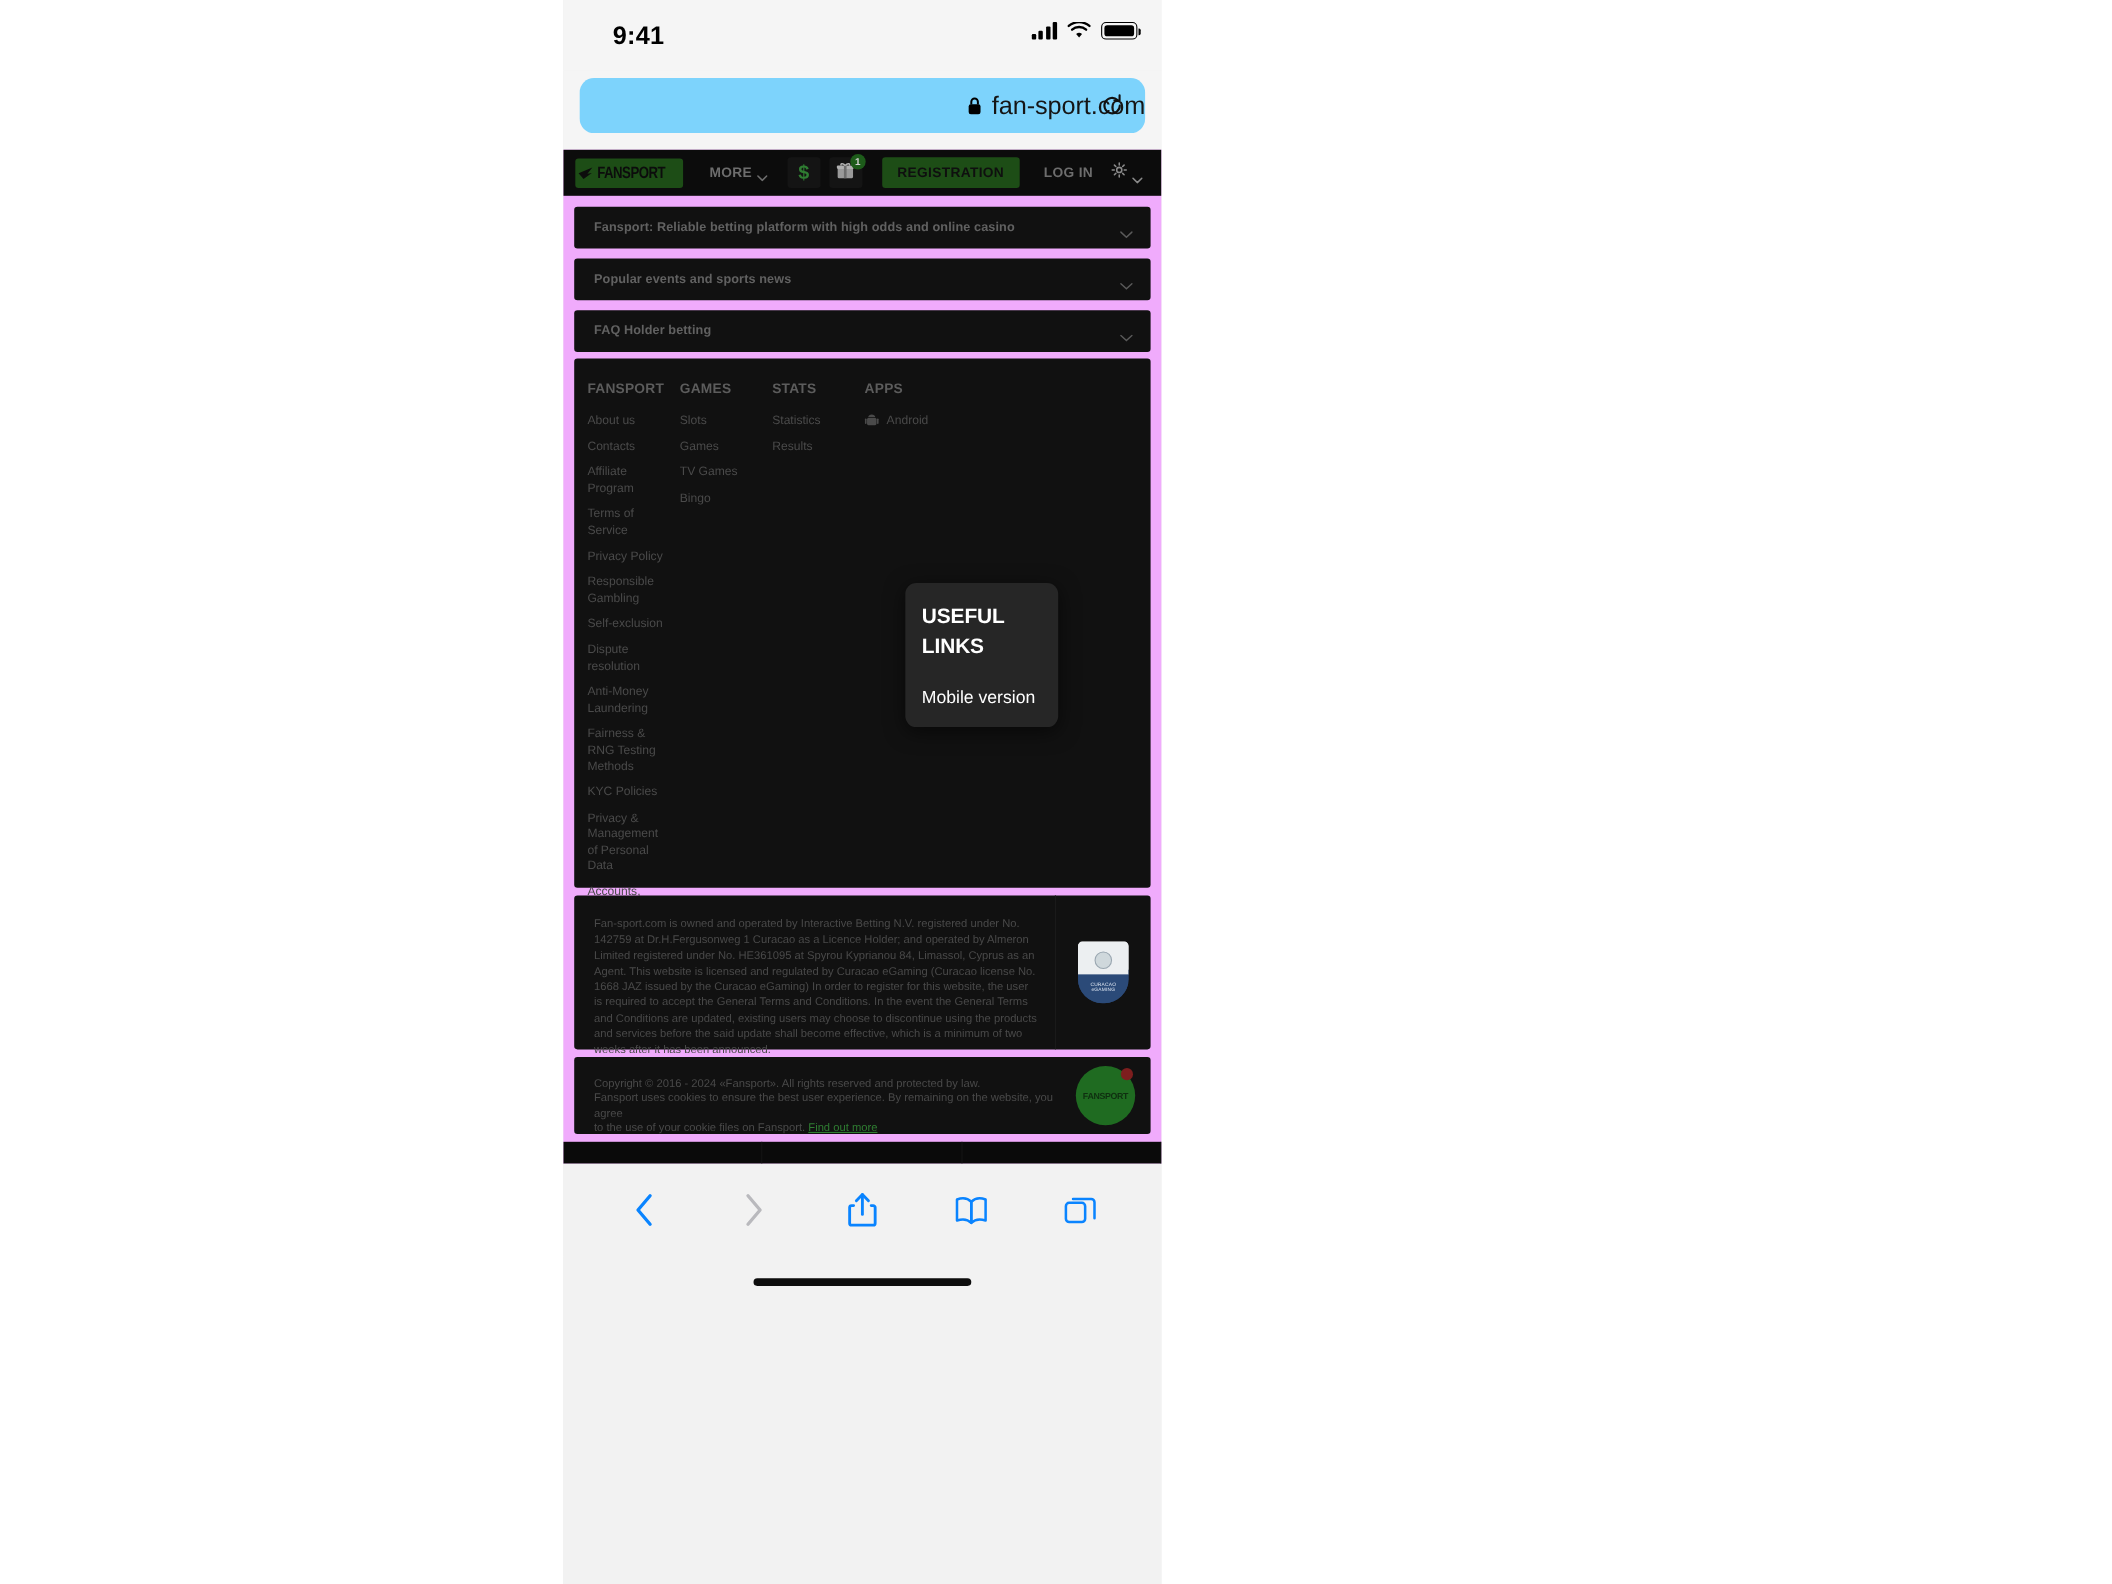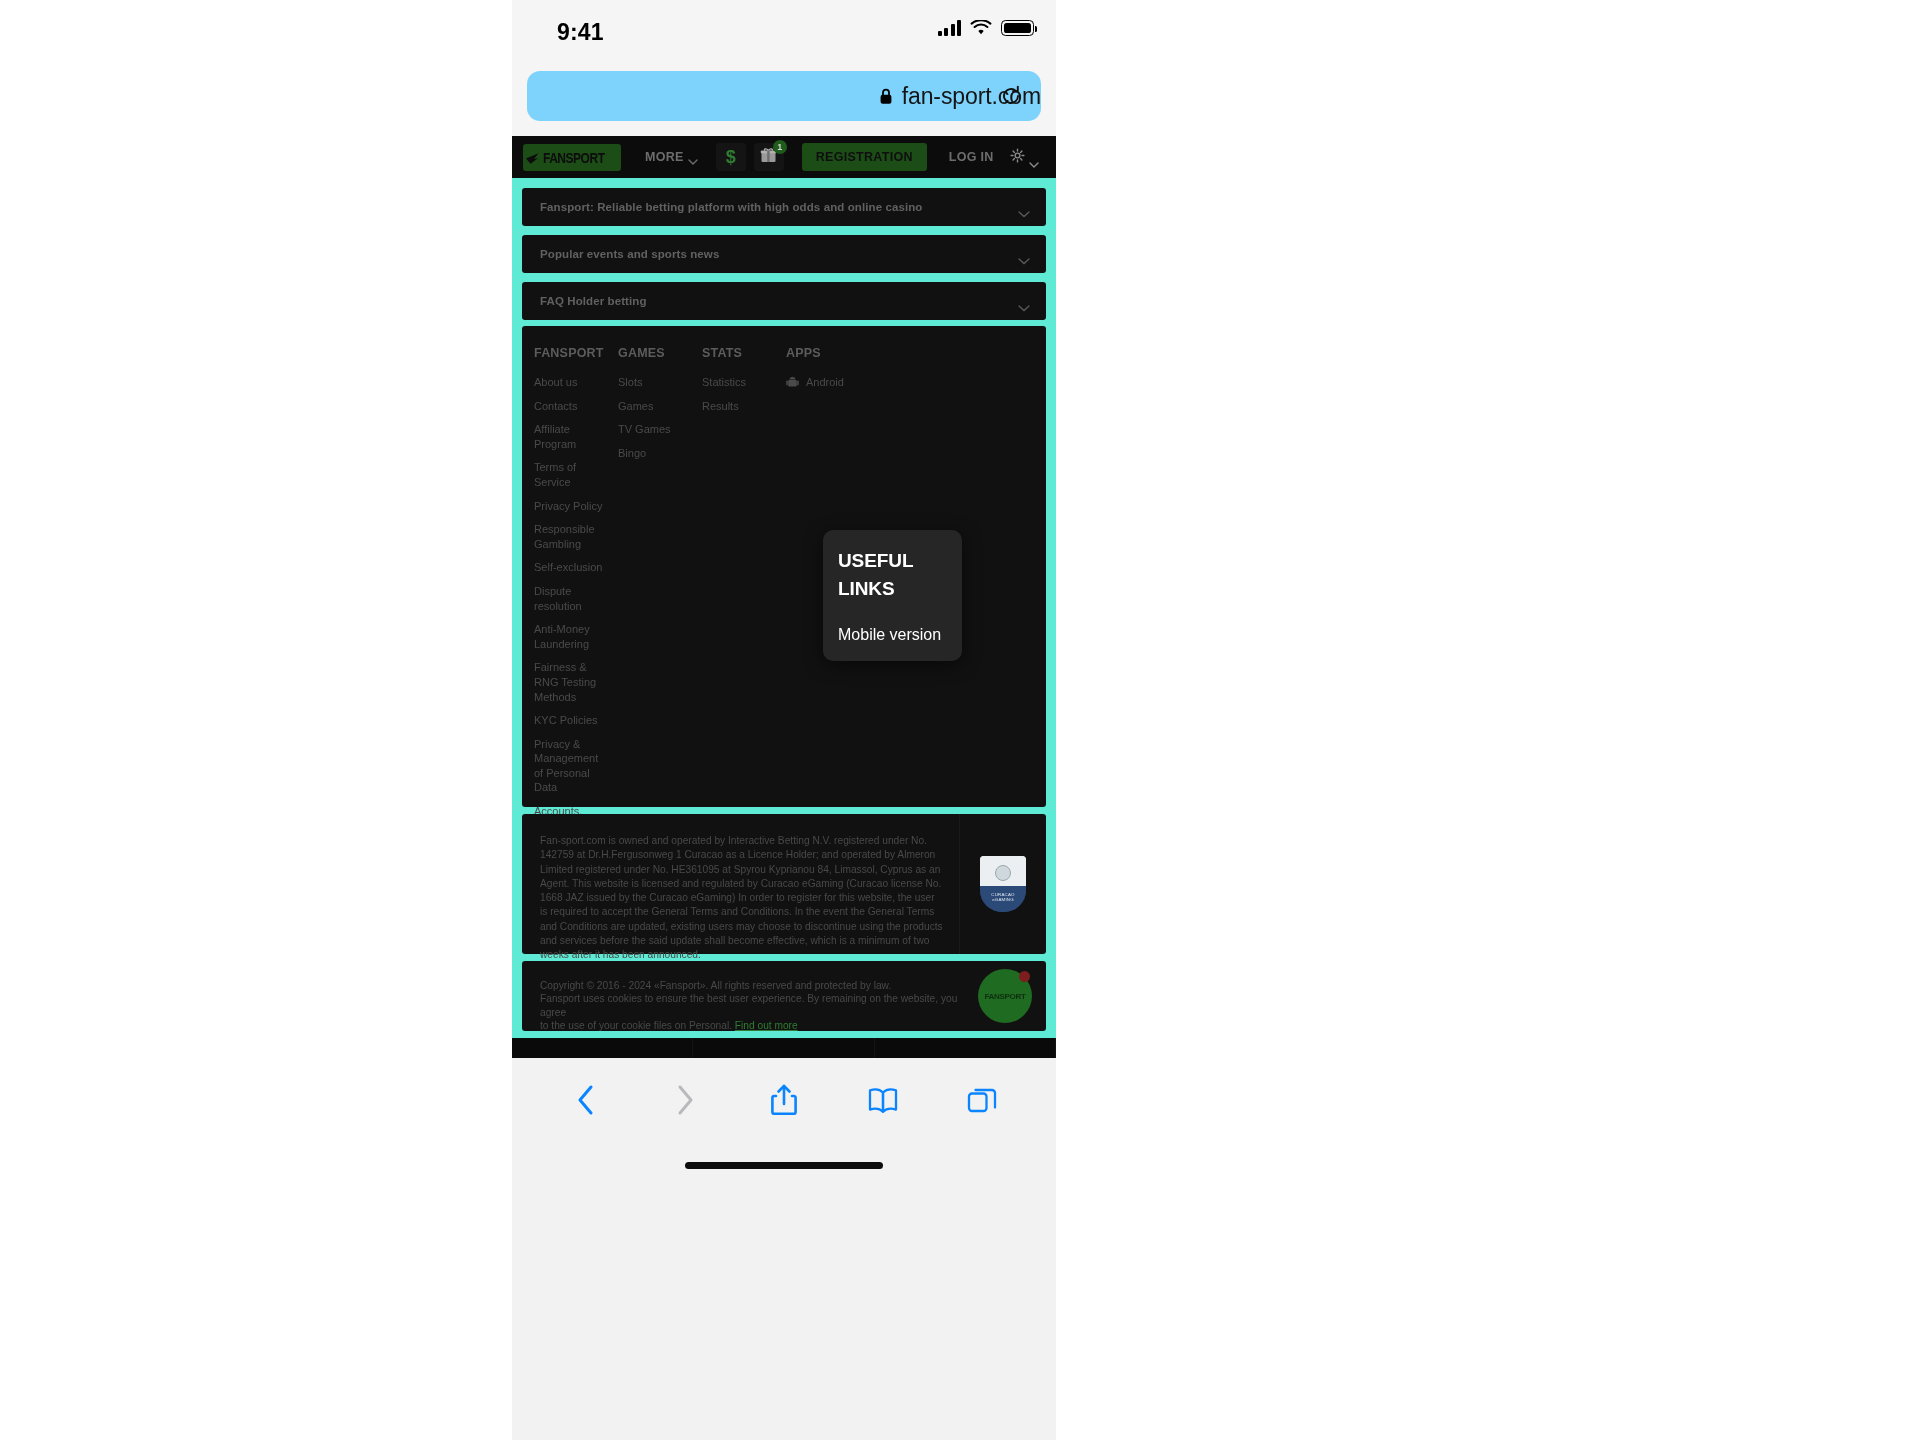--- a/index.html
+++ b/index.html
@@ -107,21 +107,21 @@
     right: 18px; top: 50%;
     transform: translateY(-50%);
     width: 24px; height: 24px;
   }
 
   
   .webview {
     position: absolute;
     left: 0; top: 136px;
     width: 544px; height: 922px;
-    background: #5eead4;
+    background: #f0abfc;
     overflow: hidden;
   }
 
   
   .site-header {
     position: absolute;
     left: 0; top: 0;
     width: 544px; height: 42px;
     background: #0c0c0c;
     display: flex;
@@ -639,21 +639,21 @@
               </div>
           </div>
         </div>
       </div>
 
       <div class="copy-panel">
         <div class="copy-text">
           <div>Copyright © 2016 - 2024 «Fansport». All rights reserved and protected by law.</div>
           <div>Fansport uses cookies to ensure the best user experience. By remaining on the website, you agree</div>
           <div>
-            <span>to the use of your cookie files on Personal. </span><span class="copy-link">Find out more</span>
+            <span>to the use of your cookie files on Fansport. </span><span class="copy-link">Find out more</span>
           </div>
         </div>
         <div class="fab">
           <span class="fab-logo">FANSPORT</span>
           <span class="fab-dot"></span>
         </div>
       </div>
 
       <div class="bottom-strip">
         <div></div>

